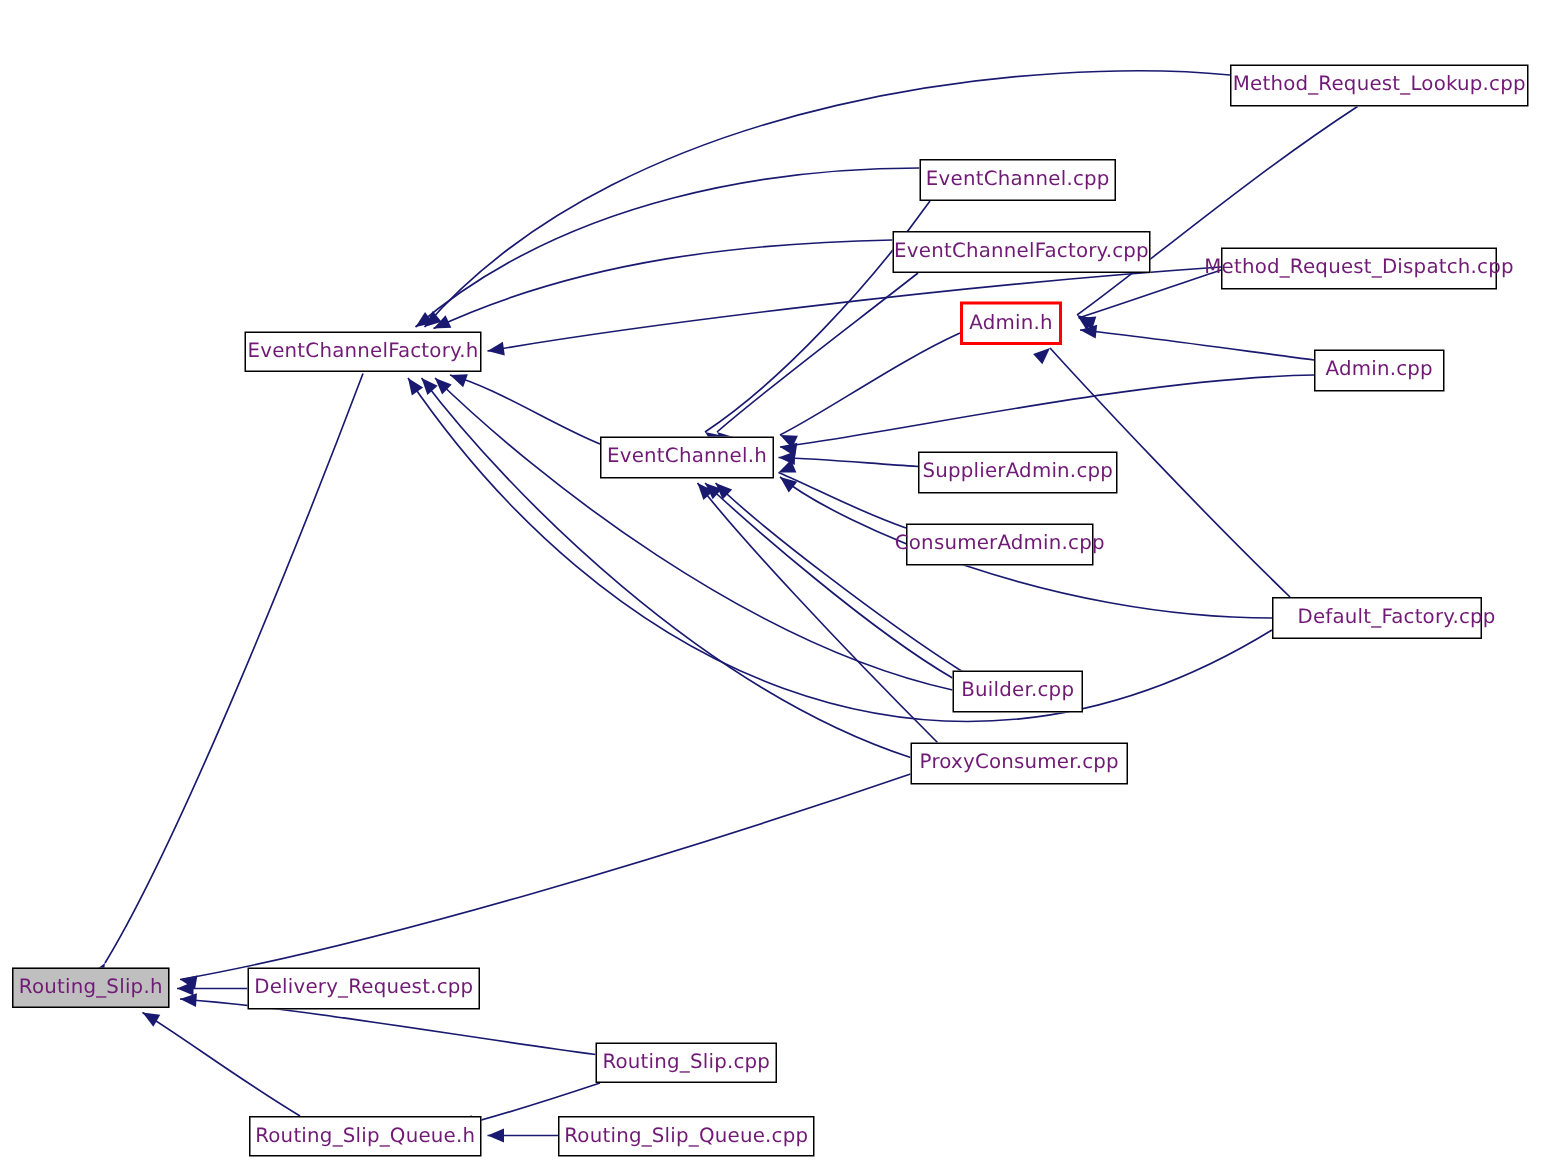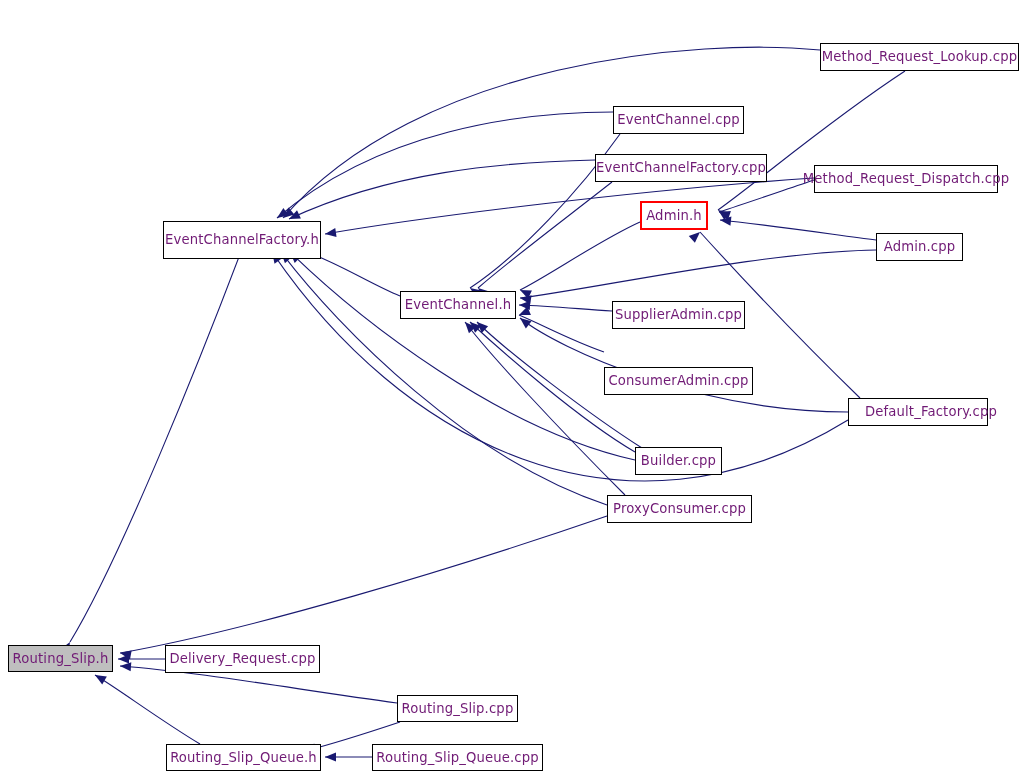--- a/index.html
+++ b/index.html
@@ -107,21 +107,21 @@
       <polygon points="0,0 -11,-4.6 -11,4.6" fill="#191970" transform="translate(281,252) rotate(228)"></polygon>
       <polygon points="0,0 -11,-4.6 -11,4.6" fill="#191970" transform="translate(272,252) rotate(235)"></polygon>
       <polygon points="0,0 -11,-4.6 -11,4.6" fill="#191970" transform="translate(70,642) rotate(300)"></polygon>
       <polygon points="0,0 -11,-4.6 -11,4.6" fill="#191970" transform="translate(120,653) rotate(190)"></polygon>
       <polygon points="0,0 -11,-4.6 -11,4.6" fill="#191970" transform="translate(118,659) rotate(180)"></polygon>
       <polygon points="0,0 -11,-4.6 -11,4.6" fill="#191970" transform="translate(120,666) rotate(184)"></polygon>
       <polygon points="0,0 -11,-4.6 -11,4.6" fill="#191970" transform="translate(95,675) rotate(210)"></polygon>
       <polygon points="0,0 -11,-4.6 -11,4.6" fill="#191970" transform="translate(305,751) rotate(163)"></polygon>
       <polygon points="0,0 -11,-4.6 -11,4.6" fill="#191970" transform="translate(325,757) rotate(180)"></polygon>
     </svg>
-<div class="node" style="left: 163px; top: 221px; width: 158px; height: 38px; align-items: center;">
+<div class="node" style="left: 163px; top: 221px; width: 158px; height: 27px; align-items: center;">
       <span class="node-label">EventChannelFactory.h</span>
     </div>
     <div class="node" style="left: 400px; top: 291px; width: 116px; height: 28px;">
       <span class="node-label">EventChannel.h</span>
     </div>
     <div class="node current" style="left: 640px; top: 201px; width: 68px; height: 29px; border-color: rgb(255, 0, 0);">
       <span class="node-label">Admin.h</span>
     </div>
     <div class="node root" style="left: 8px; top: 645px; width: 105px; height: 27px; background: rgb(191, 191, 191);">
       <span class="node-label">Routing_Slip.h</span>
@@ -137,21 +137,21 @@
     </div>
     <div class="node" style="left: 814px; top: 165px; width: 184px; height: 28px;">
       <span class="node-label">Method_Request_Dispatch.cpp</span>
     </div>
     <div class="node" style="left: 876px; top: 233px; width: 87px; height: 28px;">
       <span class="node-label">Admin.cpp</span>
     </div>
     <div class="node" style="left: 612px; top: 301px; width: 133px; height: 28px;">
       <span class="node-label">SupplierAdmin.cpp</span>
     </div>
-    <div class="node" style="left: 604px; top: 349px; width: 149px; height: 28px; margin-top: 18px;">
+    <div class="node" style="left: 604px; top: 349px; width: 125px; height: 28px;">
       <span class="node-label">ConsumerAdmin.cpp</span>
     </div>
     <div class="node" style="left: 848px; top: 398px; width: 140px; height: 28px; padding-left: 26px;">
       <span class="node-label">Default_Factory.cpp</span>
     </div>
     <div class="node" style="left: 635px; top: 447px; width: 87px; height: 28px;">
       <span class="node-label">Builder.cpp</span>
     </div>
     <div class="node" style="left: 607px; top: 495px; width: 145px; height: 28px;">
       <span class="node-label">ProxyConsumer.cpp</span>

